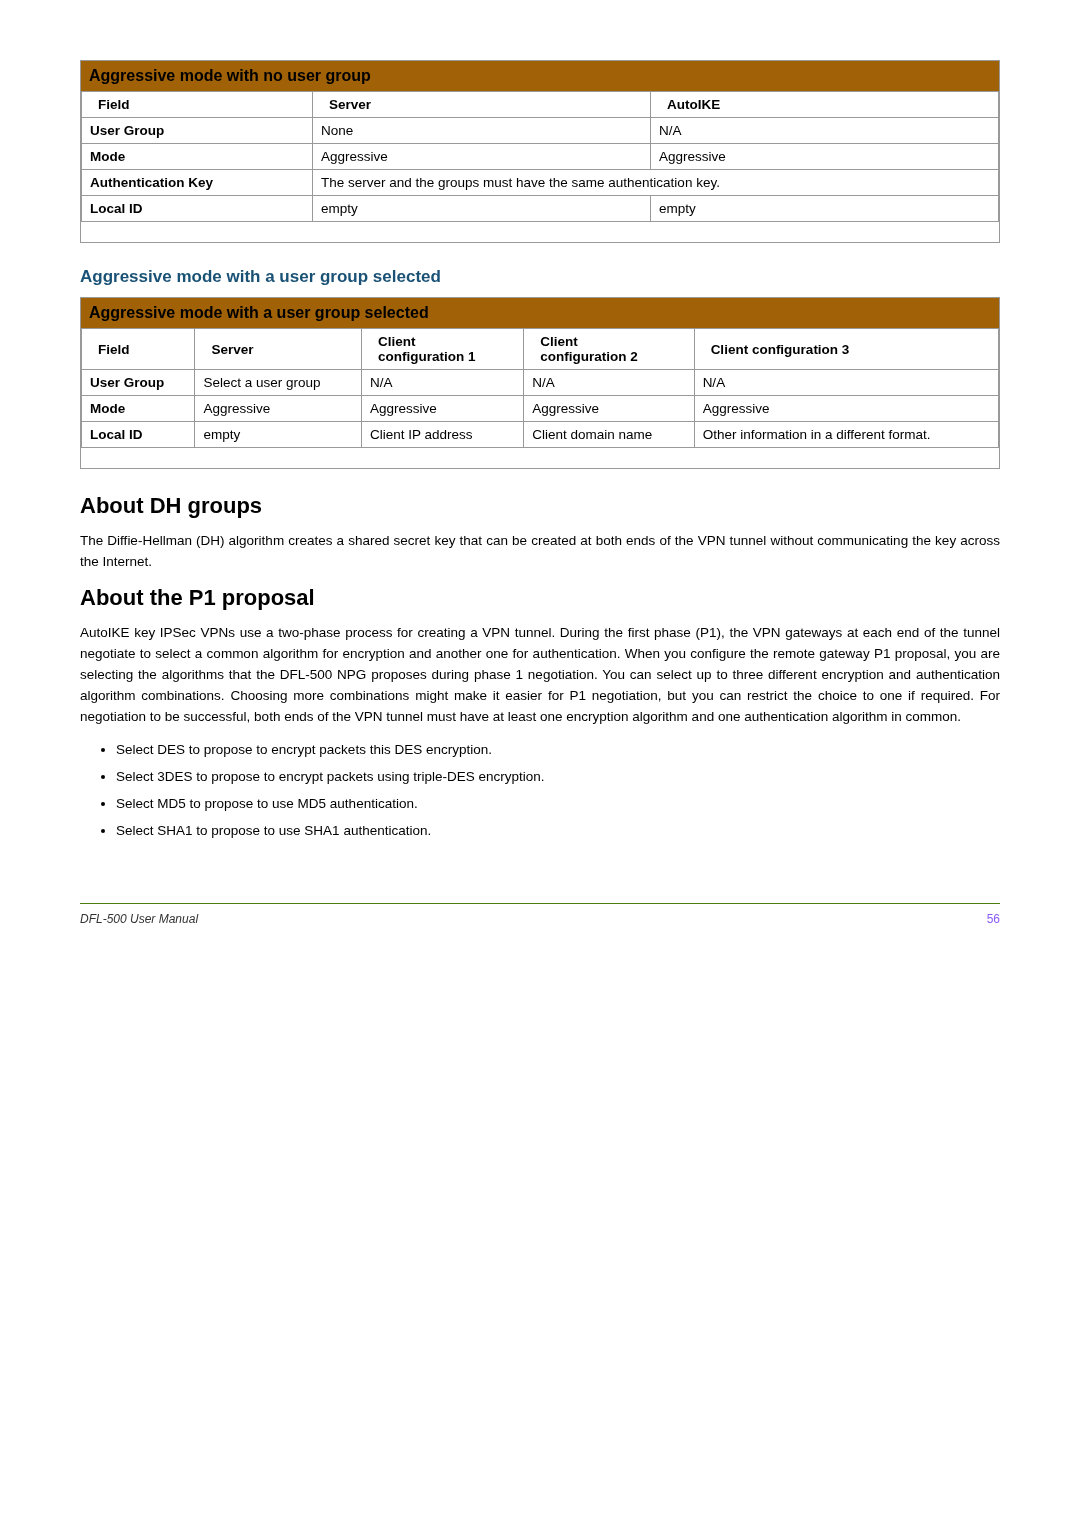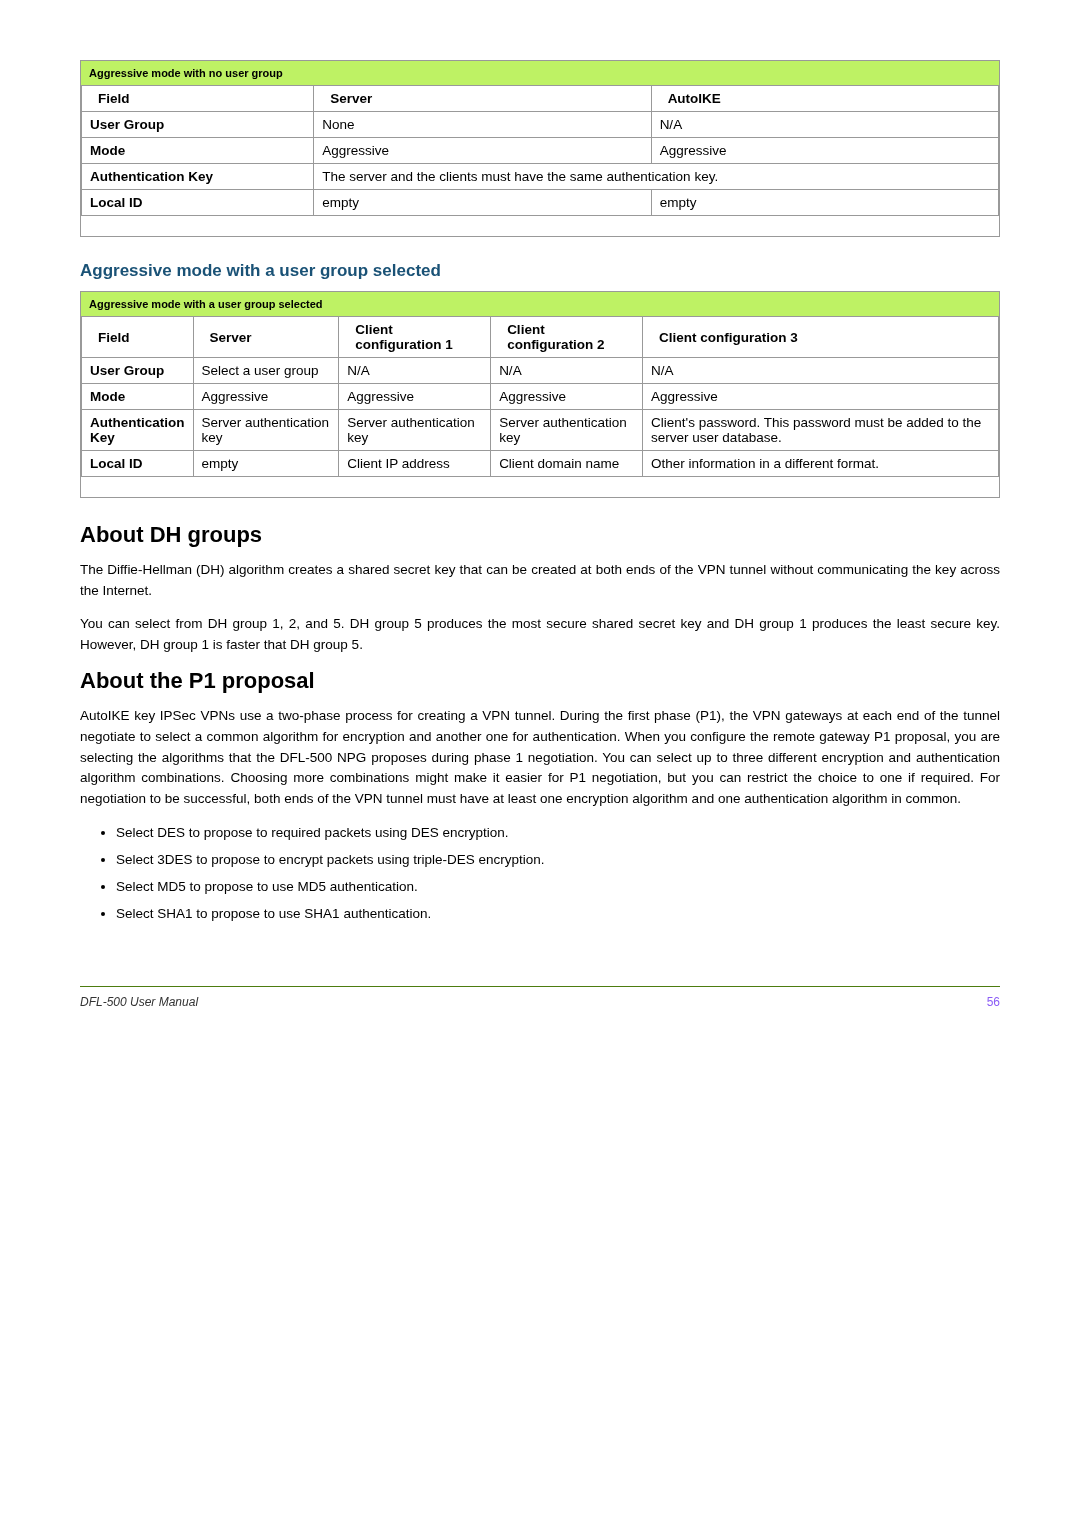--- a/index.html
+++ b/index.html
@@ -31,24 +31,24 @@
       font-size: 13.5px;
     }
 
     .table-wrapper {
       border: 1px solid #999;
       margin-bottom: 24px;
     }
 
     .table-caption {
       font-weight: bold;
-      font-size: 11px;
+      font-size: 16px;
       padding: 6px 8px;
       border-bottom: 1px solid #999;
-      background: #bef264;
+      background: #a16207;
     }
 
     .data-table th {
       font-weight: bold;
       text-align: left;
       padding: 5px 16px;
       border: 1px solid #999;
       background: #fff;
     }
 
@@ -146,21 +146,21 @@
           <td>None</td>
           <td>N/A</td>
         </tr>
         <tr>
           <td class="bold-cell">Mode</td>
           <td>Aggressive</td>
           <td>Aggressive</td>
         </tr>
         <tr>
           <td class="bold-cell">Authentication Key</td>
-          <td colspan="2">The server and the clients must have the same authentication key.</td>
+          <td colspan="2">The server and the groups must have the same authentication key.</td>
         </tr>
         <tr>
           <td class="bold-cell">Local ID</td>
           <td>empty</td>
           <td>empty</td>
         </tr>
       </tbody>
     </table>
   </div>
 
@@ -187,46 +187,38 @@
           <td>N/A</td>
         </tr>
         <tr>
           <td class="bold-cell">Mode</td>
           <td>Aggressive</td>
           <td>Aggressive</td>
           <td>Aggressive</td>
           <td>Aggressive</td>
         </tr>
         <tr>
-          <td class="bold-cell">Authentication<br>Key</td>
-          <td>Server authentication key</td>
-          <td>Server authentication key</td>
-          <td>Server authentication key</td>
-          <td>Client's password. This password must be added to the server user database.</td>
-        </tr>
-        <tr>
           <td class="bold-cell">Local ID</td>
           <td>empty</td>
           <td>Client IP address</td>
           <td>Client domain name</td>
           <td>Other information in a different format.</td>
         </tr>
       </tbody>
     </table>
   </div>
 
   <h1 class="section-heading-black">About DH groups</h1>
   <p class="para">The Diffie-Hellman (DH) algorithm creates a shared secret key that can be created at both ends of the VPN tunnel without communicating the key across the Internet.</p>
-  <p class="para">You can select from DH group 1, 2, and 5. DH group 5 produces the most secure shared secret key and DH group 1 produces the least secure key. However, DH group 1 is faster that DH group 5.</p>
 
   <h1 class="section-heading-black">About the P1 proposal</h1>
   <p class="para">AutoIKE key IPSec VPNs use a two-phase process for creating a VPN tunnel. During the first phase (P1), the VPN gateways at each end of the tunnel negotiate to select a common algorithm for encryption and another one for authentication. When you configure the remote gateway P1 proposal, you are selecting the algorithms that the DFL-500 NPG proposes during phase 1 negotiation. You can select up to three different encryption and authentication algorithm combinations. Choosing more combinations might make it easier for P1 negotiation, but you can restrict the choice to one if required. For negotiation to be successful, both ends of the VPN tunnel must have at least one encryption algorithm and one authentication algorithm in common.</p>
 
   <ul class="bullet-list">
-    <li>Select DES to propose to required packets using DES encryption.</li>
+    <li>Select DES to propose to encrypt packets this DES encryption.</li>
     <li>Select 3DES to propose to encrypt packets using triple-DES encryption.</li>
     <li>Select MD5 to propose to use MD5 authentication.</li>
     <li>Select SHA1 to propose to use SHA1 authentication.</li>
   </ul>
 
   <div class="page-footer">
     <span class="footer-text">DFL-500 User Manual</span>
     <span class="footer-page">56</span>
   </div>
 

